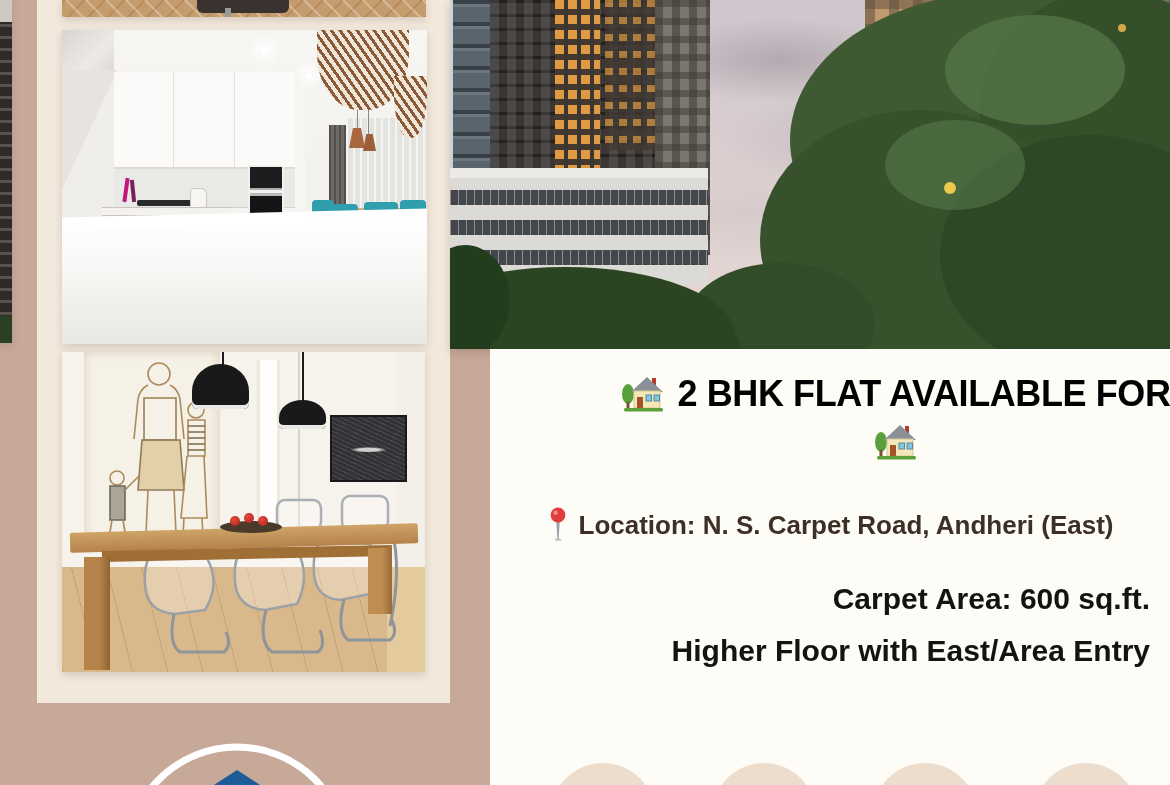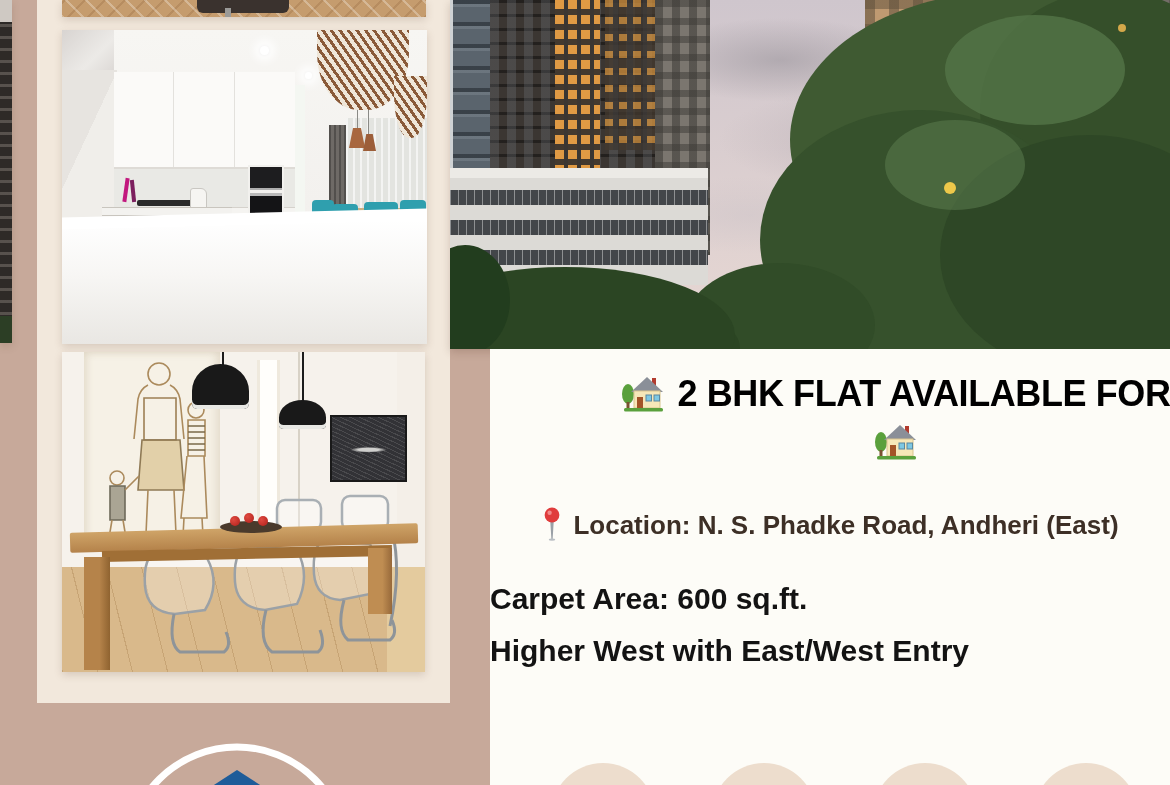--- a/index.html
+++ b/index.html
@@ -128,21 +128,21 @@
   
   #info-panel{left:490px;top:349px;width:680px;height:436px;background:#fdfcf7;}
 
   .headline{left:490px;top:366px;width:756px;text-align:center;color:#000000;font-weight:bold;
       font-size:36px;line-height:56px;letter-spacing:-0.4px;margin-left:28px;}
   .headline .row{display:flex;align-items:center;justify-content:center;gap:12px;}
   .icon-house{width:44px;height:40px;display:inline-block;}
   .location-row{left:490px;top:505px;width:680px;height:40px;display:flex;align-items:center;justify-content:center;gap:10px;
       color:#3d2f26;font-weight:bold;font-size:26px;}
   .icon-pin{width:22px;height:36px;display:inline-block;}
-  .details{left:490px;top:573px;width:660px;text-align:left;color:#131313;font-weight:bold;
+  .details{left:490px;top:573px;width:660px;text-align:right;color:#131313;font-weight:bold;
       font-size:30px;line-height:52px;}
 
   
   #bottom-deco{left:0;top:700px;width:1170px;height:85px;pointer-events:none;}
 </style>
 </head>
 <body>
 
 <div id="left-strip" class="abs photo">
   <div class="abs strip-top"></div>
@@ -310,26 +310,26 @@
   </div>
 </div>
 
 <div class="abs location-row">
   <svg class="icon-pin" viewBox="0 0 22 36">
     <polygon points="9.2,13 12.8,13 11.6,32 10.4,32" fill="#9aa0a6"></polygon>
     <ellipse cx="11" cy="32.6" rx="3.2" ry="1.2" fill="#b9bec3"></ellipse>
     <circle cx="11" cy="8" r="7.4" fill="#e03c3c"></circle>
     <circle cx="8.6" cy="5.8" r="2.2" fill="#f08a8a"></circle>
   </svg>
-  <span>Location: N. S. Phadke Road, Andheri (East)</span>
+  <span>Location: N. S. Carpet Road, Andheri (East)</span>
 </div>
 
 <div class="abs details">
   <div>Carpet Area: 600 sq.ft.</div>
-  <div>Higher West with East/West Entry</div>
+  <div>Higher Floor with East/Area Entry</div>
 </div>
 
 <svg id="bottom-deco" class="abs" viewBox="0 700 1170 85">
   <g>
     <circle cx="603" cy="815" r="52" fill="#edddcd"></circle>
     <circle cx="764" cy="815" r="52" fill="#edddcd"></circle>
     <circle cx="925" cy="815" r="52" fill="#edddcd"></circle>
     <circle cx="1086" cy="815" r="52" fill="#edddcd"></circle>
   </g>
   <g>

